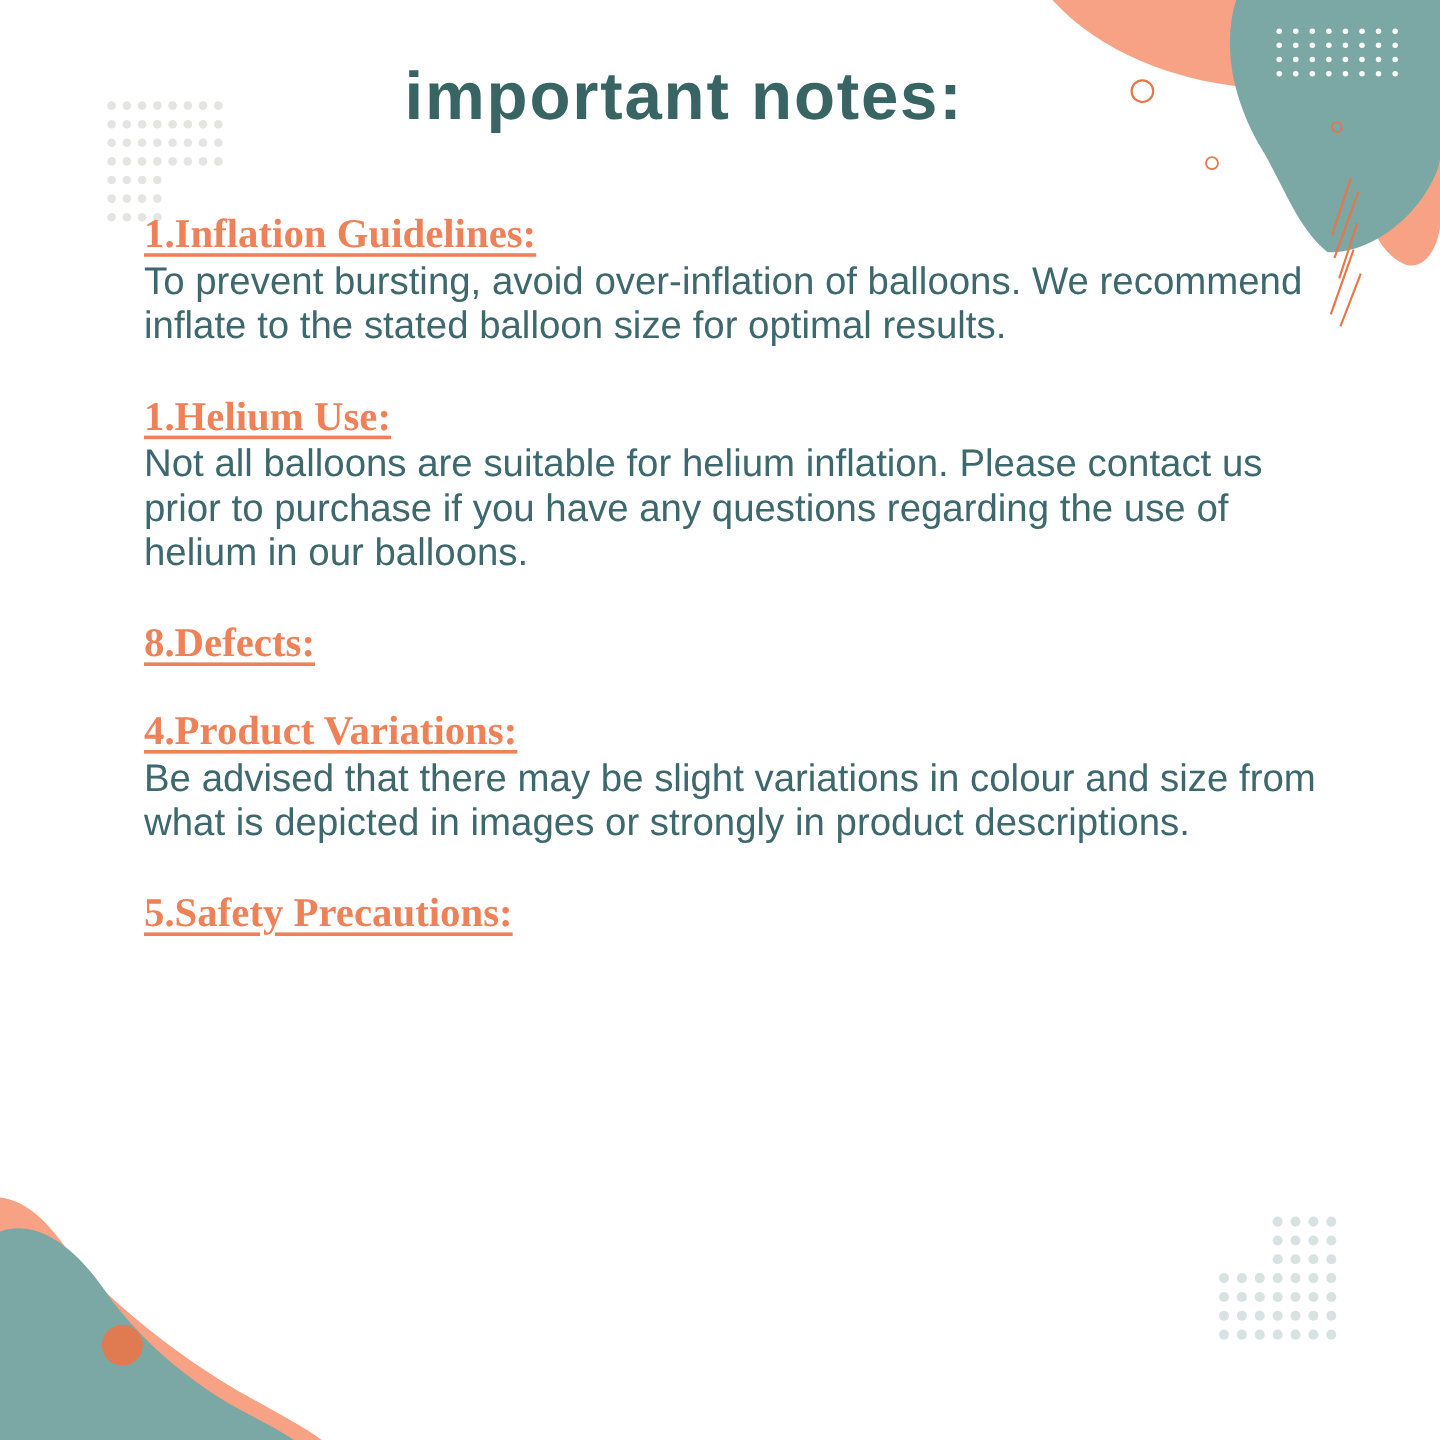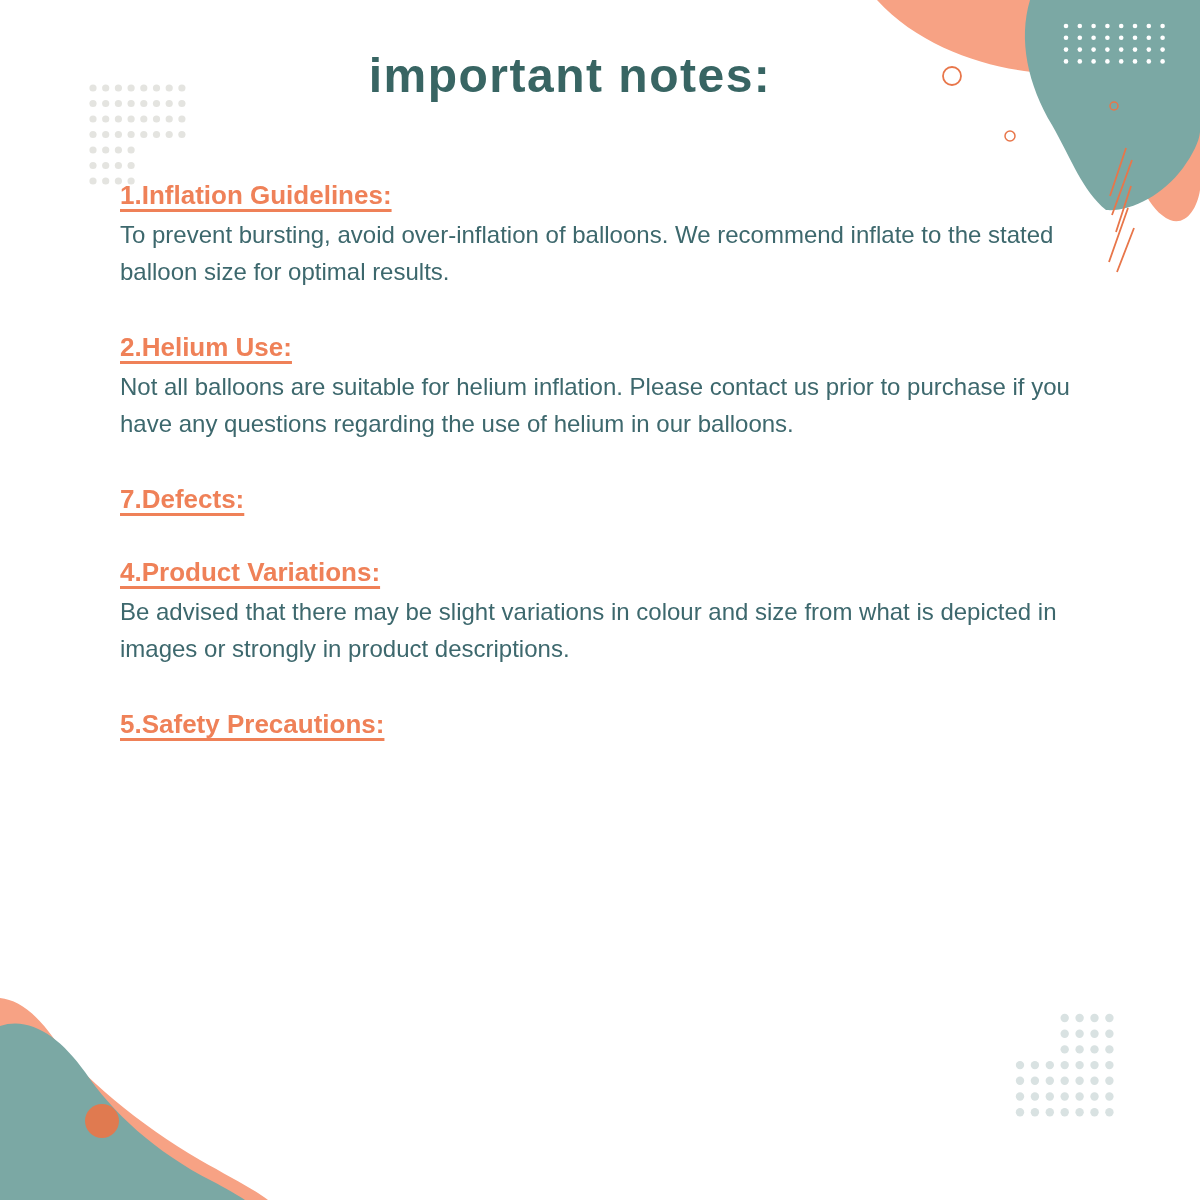--- a/index.html
+++ b/index.html
@@ -28,50 +28,51 @@
     width: 1200px; height: 1200px;
     z-index: 0;
   }
   h1.page-title {
     position: absolute;
     top: 52px;
     left: 0;
     width: 1140px;
     margin: 0;
     text-align: center;
-    font-size: 48px;
+    font-size: 56px;
     line-height: 1;
     font-weight: 800;
     letter-spacing: 1.5px;
     color: var(--title);
     z-index: 2;
   }
   main.content {
     position: absolute;
     top: 180px;
     left: 120px;
     width: 1000px;
     z-index: 2;
   }
   section.note {
     margin: 0 0 42px 0;
   }
   section.note h2 {
     margin: 0 0 5px 0;
-    font-size: 26px;
+    font-size: 34px;
     line-height: 31px;
     font-weight: 700;
     color: var(--heading-accent);
     text-decoration: underline;
     text-decoration-thickness: 2.5px;
     text-underline-offset: 5px;
+    font-family: Liberation Serif, serif;
   }
   section.note p {
     margin: 0;
-    font-size: 24px;
+    font-size: 32px;
     line-height: 37px;
     font-weight: 400;
     color: var(--body-text);
     max-width: 1000px;
   }
 </style>
 </head>
 <body>
 
 <svg class="decor" viewBox="0 0 1200 1200" aria-hidden="true">
@@ -217,25 +218,25 @@
 </svg>
 
 <h1 class="page-title">important notes:</h1>
 
 <main class="content">
   <section class="note">
     <h2>1.Inflation Guidelines:</h2>
     <p>To prevent bursting, avoid over-inflation of balloons. We recommend inflate to the stated balloon size for optimal results.</p>
   </section>
   <section class="note">
-    <h2>2.Helium Use:</h2>
+    <h2>1.Helium Use:</h2>
     <p>Not all balloons are suitable for helium inflation. Please contact us prior to purchase if you have any questions regarding the use of helium in our balloons.</p>
   </section>
   <section class="note">
-    <h2>7.Defects:</h2>
+    <h2>8.Defects:</h2>
   </section>
   <section class="note">
     <h2>4.Product Variations:</h2>
     <p>Be advised that there may be slight variations in colour and size from what is depicted in images or strongly in product descriptions.</p>
   </section>
   <section class="note">
     <h2>5.Safety Precautions:</h2>
   </section>
 </main>
 

